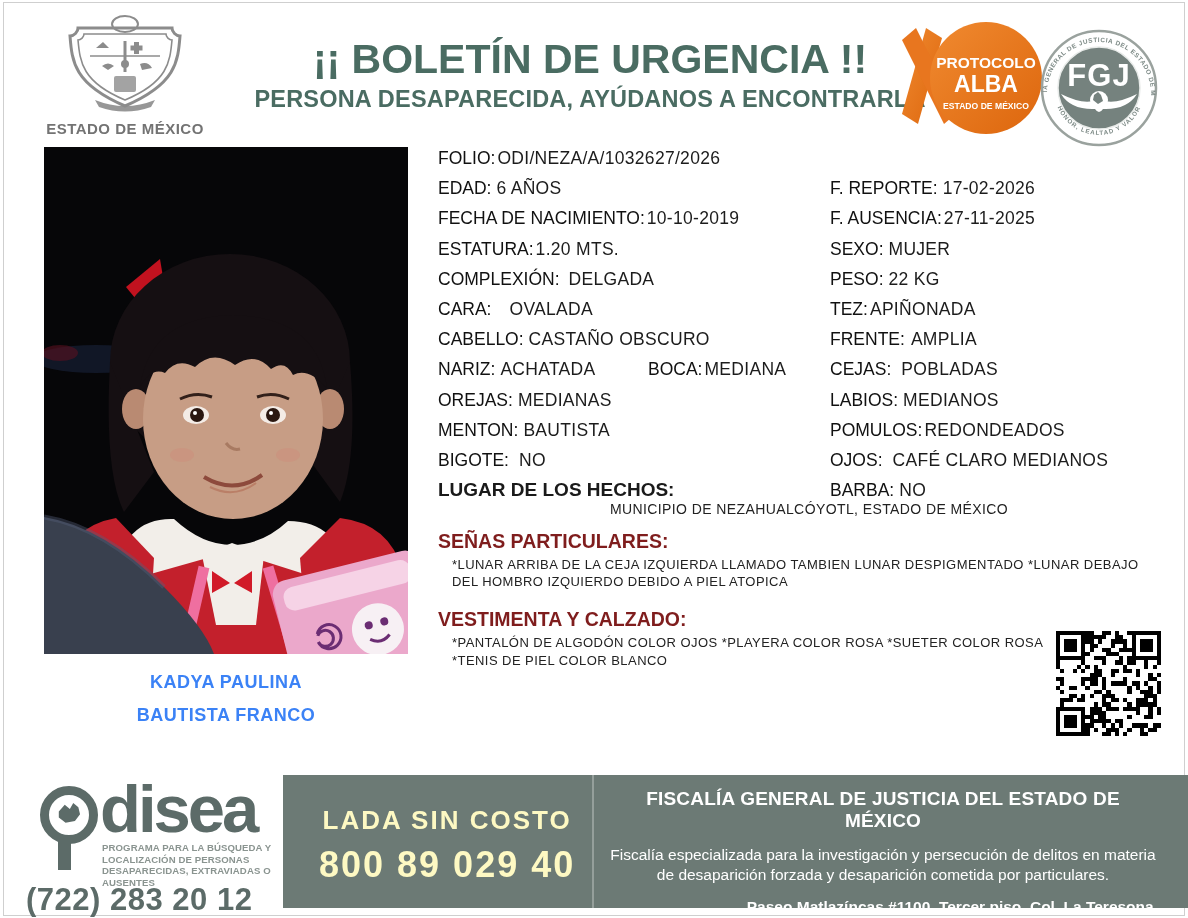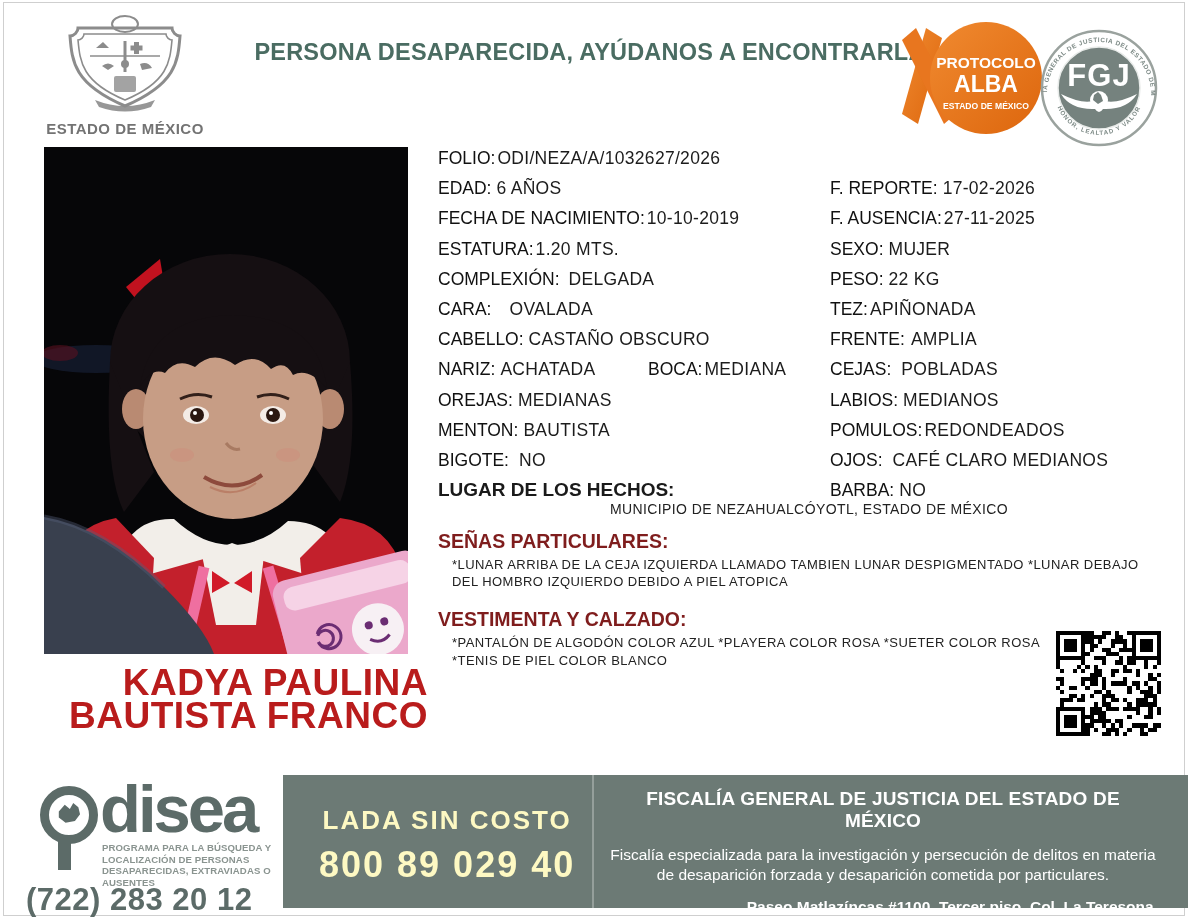--- a/index.html
+++ b/index.html
@@ -11,22 +11,22 @@
   .edomex{position:absolute;left:40px;top:14px;width:170px;text-align:center;}
   .edomex-caption{font-size:15px;font-weight:bold;color:#737373;letter-spacing:.5px;margin-top:2px;}
   .title-block{position:absolute;left:250px;top:36px;width:680px;text-align:center;}
   .main-title{font-size:41px;font-weight:bold;letter-spacing:0;}
   .sub-title{font-size:23.5px;font-weight:bold;margin-top:3px;letter-spacing:.2px;}
   .alba-logo{position:absolute;left:898px;top:10px;}
   .fgj-logo{position:absolute;left:1036px;top:28px;}
 
   
   .photo{position:absolute;left:44px;top:147px;width:364px;height:507px;background:#060608;}
-  .person-name{position:absolute;left:24px;top:666px;width:404px;text-align:right;
-               font-size:37px;font-weight:bold;line-height:33px;letter-spacing:.5px;color:#b91c1c;}
+  .person-name{position:absolute;left:24px;top:666px;width:404px;text-align:center;
+               font-size:18px;font-weight:bold;line-height:33px;letter-spacing:.5px;color:#3b82f6;}
 
   
   .details{position:absolute;left:438px;top:143px;width:730px;}
   .drow{position:relative;height:30.2px;line-height:30.2px;font-size:17.5px;white-space:nowrap;}
   .drow .rc{position:absolute;left:392px;top:0;}
   .drow .mc{position:absolute;left:210px;top:0;}
   b.l{font-weight:normal;color:#111;}
   span.v{margin-left:5px;letter-spacing:.3px;color:#1c1c1c;}
   .big-label{font-size:19px;font-weight:bold;line-height:30.2px;}
   .muni{font-size:14px;letter-spacing:.4px;margin:-4px 0 0 12px;color:#222;text-align:center;}
@@ -83,20 +83,21 @@
         <path d="M62,52 q6,-5 12,0 l-6,4 z"></path>
         <path d="M100,50 q8,-3 12,4 l-10,2 z"></path>
         <rect x="74" y="62" width="22" height="16" rx="2" opacity=".8"></rect>
         <path d="M55,86 q30,12 60,0 l-4,7 q-26,9 -52,0 z" opacity=".9"></path>
       </g>
     </svg>
     <div class="edomex-caption">ESTADO DE MÉXICO</div>
   </div>
 
   <div class="title-block">
+    <div class="main-title" style="color:#4A6C62">¡¡ BOLETÍN DE URGENCIA !!</div>
     <div class="sub-title" style="color:#4A6C62">PERSONA DESAPARECIDA, AYÚDANOS A ENCONTRARLA</div>
   </div>
 
   <div class="alba-logo">
     <svg width="145" height="132" viewBox="0 0 145 132">
       <defs>
         <linearGradient id="og" x1="0" y1="0" x2="1" y2="1">
           <stop offset="0" stop-color="#F08A30"></stop>
             <stop offset="1" stop-color="#DD660D"></stop>
         </linearGradient>
@@ -236,21 +237,21 @@
     <div class="drow">
       <span class="big-label">LUGAR DE LOS HECHOS:</span>
       <span class="rc"><b class="l">BARBA:</b><span class="v">NO</span></span>
     </div>
     <div class="muni">MUNICIPIO DE NEZAHUALCÓYOTL, ESTADO DE MÉXICO</div>
 
     <div class="sec-head">SEÑAS PARTICULARES:</div>
     <div class="sec-text">*LUNAR ARRIBA DE LA CEJA IZQUIERDA LLAMADO TAMBIEN LUNAR DESPIGMENTADO *LUNAR DEBAJO DEL HOMBRO IZQUIERDO DEBIDO A PIEL ATOPICA</div>
 
     <div class="sec-head" style="margin-top:18px">VESTIMENTA Y CALZADO:</div>
-    <div class="sec-text">*PANTALÓN DE ALGODÓN COLOR AZUL *PLAYERA COLOR ROSA *SUETER COLOR ROSA</div>
+    <div class="sec-text">*PANTALÓN DE ALGODÓN COLOR OJOS *PLAYERA COLOR ROSA *SUETER COLOR ROSA</div>
     <div class="sec-text" style="margin-top:1px">*TENIS DE PIEL COLOR BLANCO</div>
   </div>
 
   <div class="qr">
       <i class="qd"></i>
       <i class="qd"></i>
       <i class="qd"></i>
       <i class="qd"></i>
       <i class="qd"></i>
       <i class="qd"></i>

